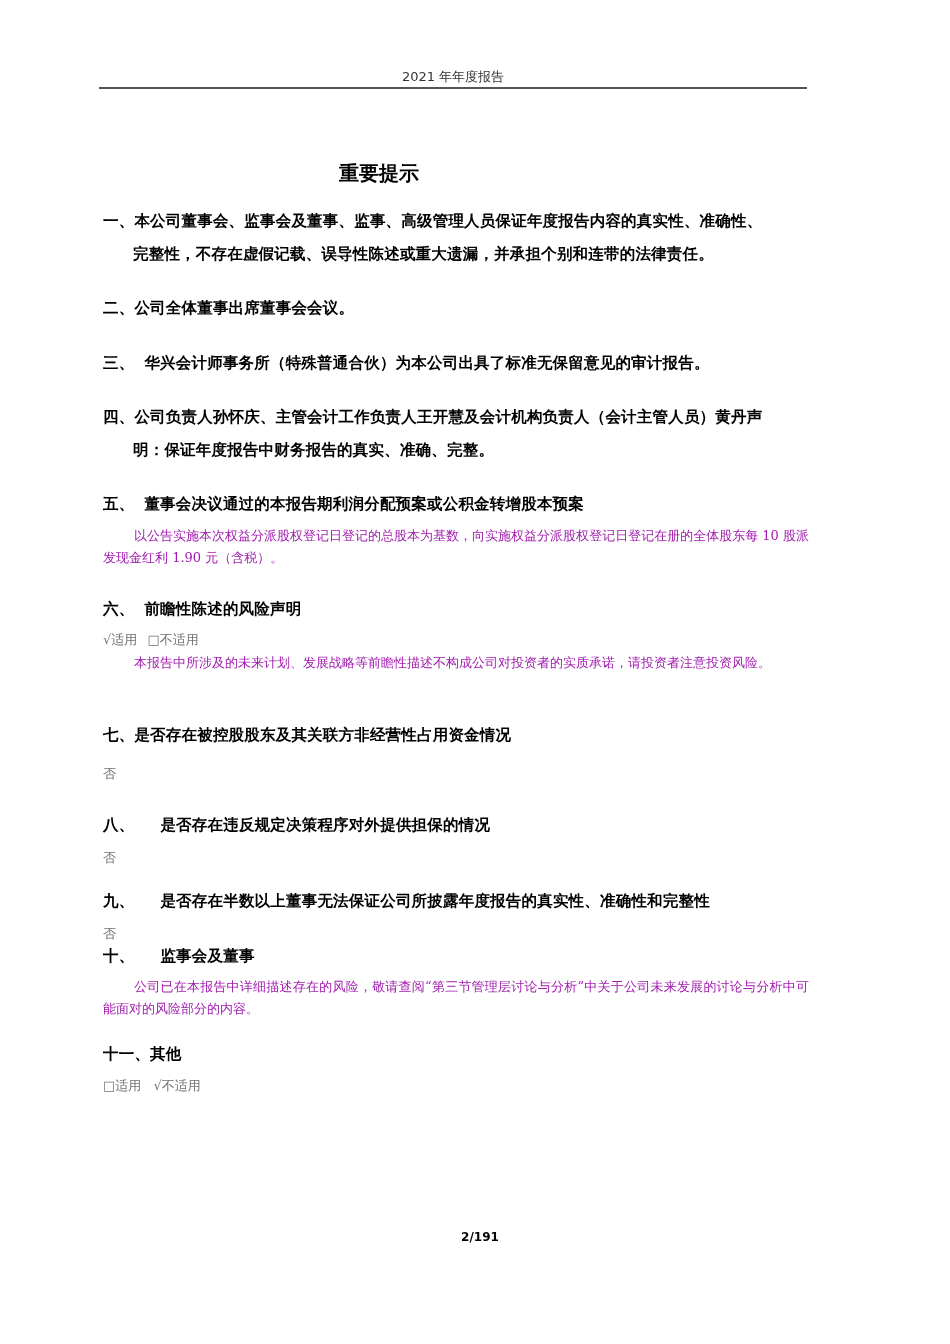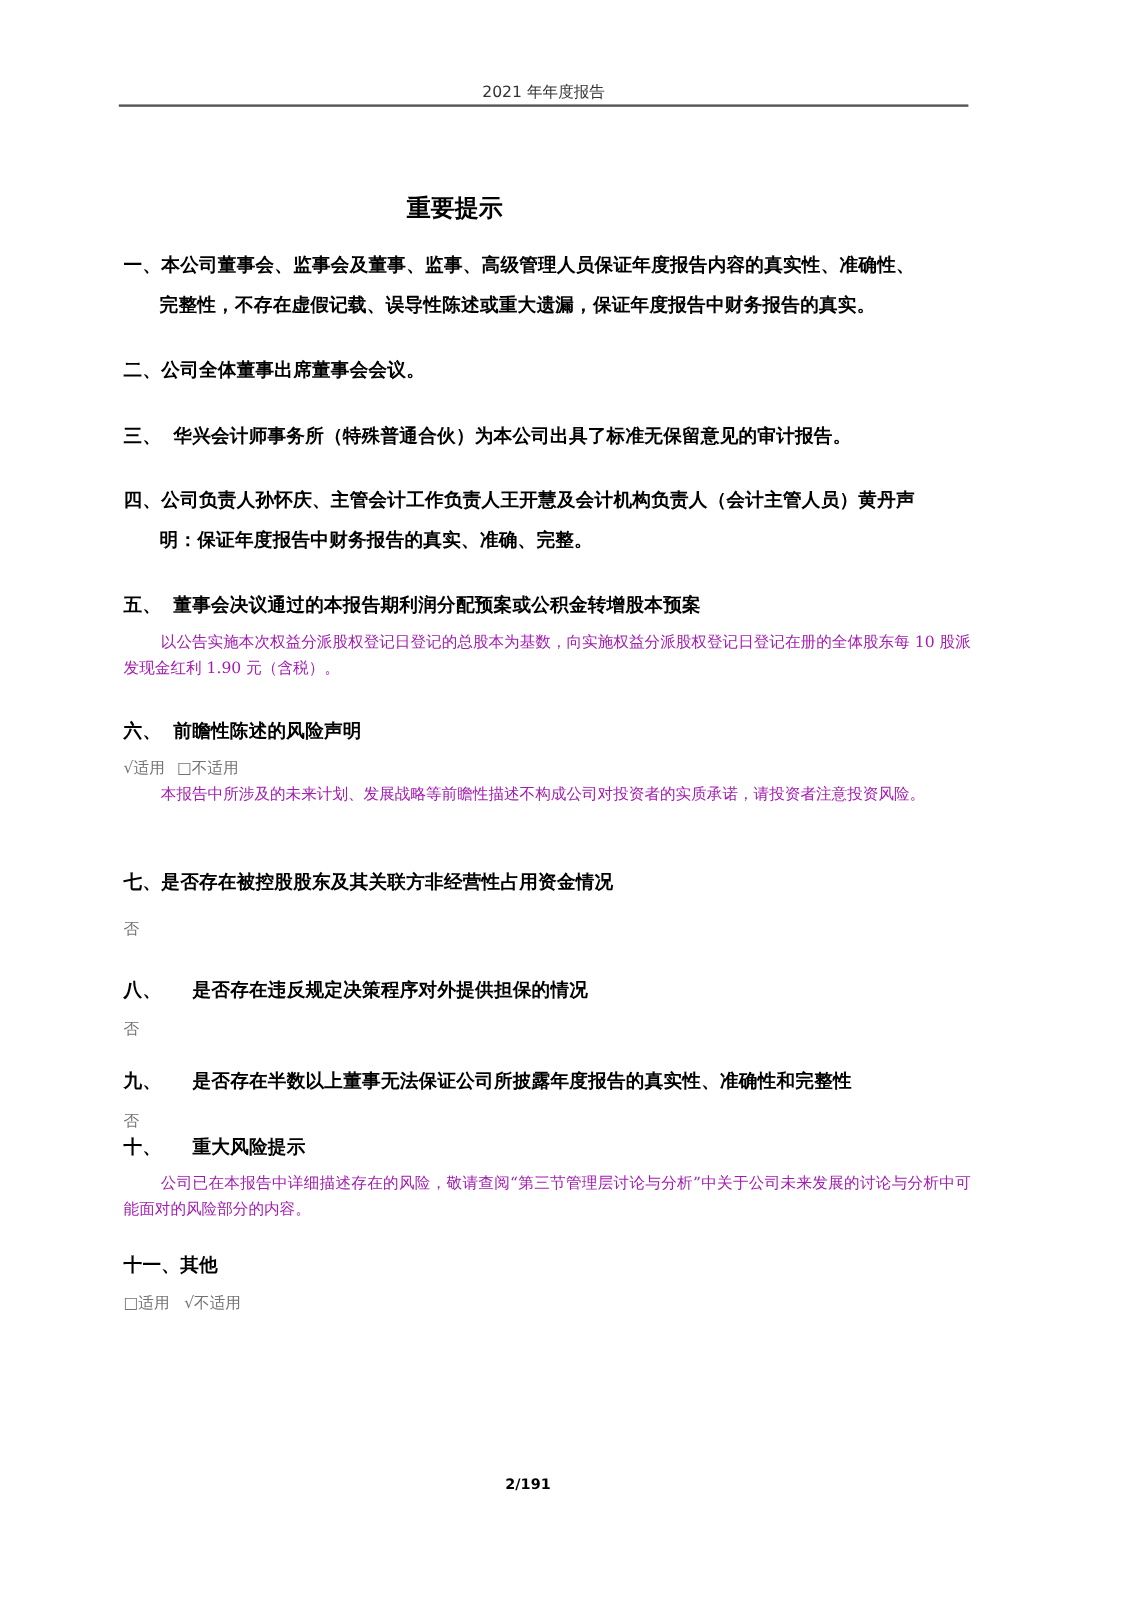--- a/index.html
+++ b/index.html
@@ -77,39 +77,40 @@
     white-space: normal;
   }
   .page-num {
     left: 0;
     width: 880px;
     top: 1230px;
     text-align: center;
     font-family: "DejaVu Sans", "Liberation Sans", sans-serif;
     font-weight: bold;
     font-size: 12px;
+    padding-left: 40px;
   }
   .checkbox {
     font-family: "DejaVu Sans", "Liberation Sans", sans-serif;
   }
 </style>
 </head>
 <body>
 
 <div class="header">
   <div class="header-title">2021 年年度报告</div>
   <div class="header-rule"></div>
 </div>
 
 <div class="abs doc-title">重要提示</div>
 
 <div class="abs item-head" style="left:103px; top:211px;">
   <span>一、</span><span>本公司董事会、监事会及董事、监事、高级管理人员保证年度报告内容的真实性、准确性、</span>
 </div>
-<div class="abs item-head" style="left:133px; top:244px;">完整性，不存在虚假记载、误导性陈述或重大遗漏，保证年度报告中财务报告的真实。</div>
+<div class="abs item-head" style="left:133px; top:244px;">完整性，不存在虚假记载、误导性陈述或重大遗漏，并承担个别和连带的法律责任。</div>
 
 <div class="abs item-head" style="left:103px; top:298px;">
   <span>二、</span><span>公司全体董事出席董事会会议。</span>
 </div>
 
 <div class="abs item-head" style="left:103px; top:353px;">
   <span style="margin-right:10px;">三、</span><span>华兴会计师事务所（特殊普通合伙）为本公司出具了标准无保留意见的审计报告。</span>
 </div>
 
 <div class="abs item-head" style="left:103px; top:407px;">
@@ -140,21 +141,21 @@
   <span style="margin-right:26px;">八、</span><span>是否存在违反规定决策程序对外提供担保的情况</span>
 </div>
 <div class="abs body-text" style="left:103px; top:849px;">否</div>
 
 <div class="abs item-head" style="left:103px; top:891px;text-align:center;">
   <span style="margin-right:26px;">九、</span><span>是否存在半数以上董事无法保证公司所披露年度报告的真实性、准确性和完整性</span>
 </div>
 <div class="abs body-text" style="left:103px; top:925px;">否</div>
 
 <div class="abs item-head" style="left:103px; top:946px;">
-  <span style="margin-right:26px;">十、</span><span>重大风险提示</span>
+  <span style="margin-right:26px;">十、</span><span>监事会及董事</span>
 </div>
 <div class="para" style="top:976px;">公司已在本报告中详细描述存在的风险，敬请查阅“第三节管理层讨论与分析”中关于公司未来发展的讨论与分析中可能面对的风险部分的内容。</div>
 
 <div class="abs item-head" style="left:103px; top:1044px;">
   <span>十一、</span><span>其他</span>
 </div>
 <div class="abs body-text" style="left:103px; top:1077px;">
   <span class="checkbox">□</span><span>适用</span>
   <span class="checkbox" style="margin-left:8px;">√</span><span>不适用</span>
 </div>

